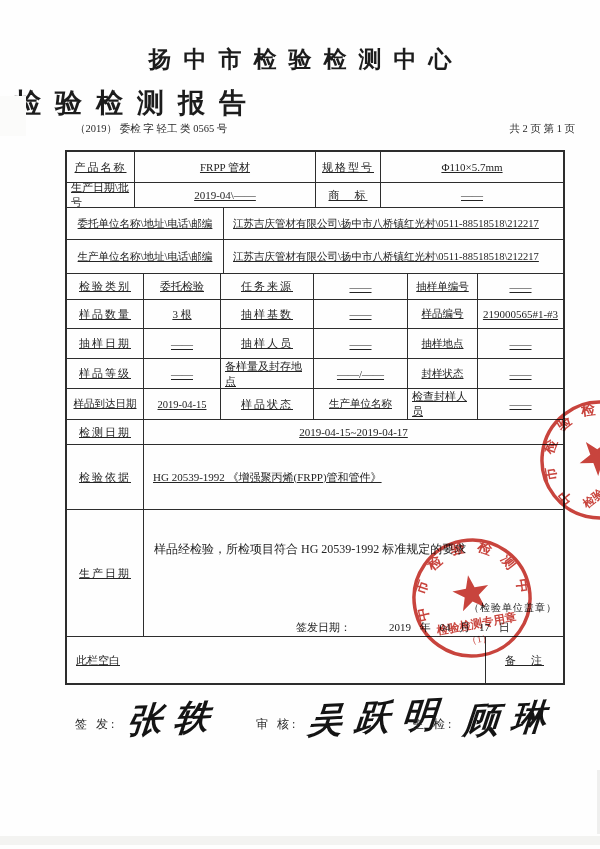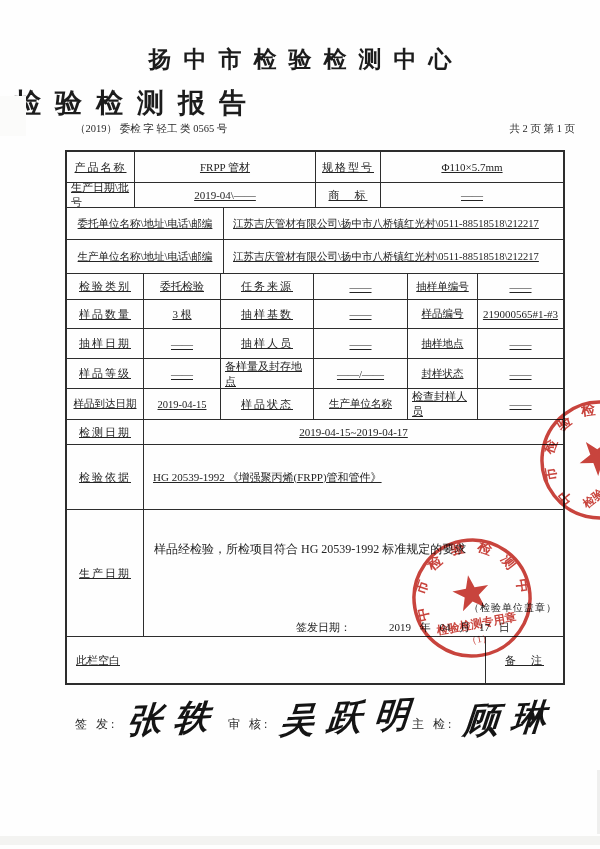--- a/index.html
+++ b/index.html
@@ -56,21 +56,21 @@
   .issue-date { word-spacing:6px; }
   
   .sig-row { position:absolute; top:698px; left:0; right:0; height:80px; }
   .sig-group { position:absolute; display:flex; align-items:flex-start; }
   .sig-label { font-size:12px; letter-spacing:3px; color:#2a2a2a; margin-top:18px; white-space:nowrap; }
   .hand {
     font-size:35px; font-style:italic; font-weight:600; color:#141414;
     letter-spacing:12px; margin-left:8px; white-space:nowrap;
     transform:rotate(-3deg) skewX(-8deg); transform-origin:left bottom;
   }
-  .g1{left:75px}.g2{left:228px}.g3{left:412px}
+  .g1{left:75px}.g2{left:256px}.g3{left:412px}
   
   .stamp { position:absolute; mix-blend-mode:multiply; opacity:.92; }
   .stamp-main { left:404px; top:530px; transform:rotate(-10deg); }
   .stamp-seam { left:532px; top:392px; transform:rotate(-38deg); }
   
   .artifact-bottom { position:absolute; left:0; right:0; top:836px; height:9px; background:#f3f3f1; }
   .artifact-corner { position:absolute; left:0; top:96px; width:26px; height:40px; background:#fbfbfa; }
   .artifact-right { position:absolute; right:0; top:770px; width:3px; height:64px; background:#efefee; }
 </style>
 </head>

